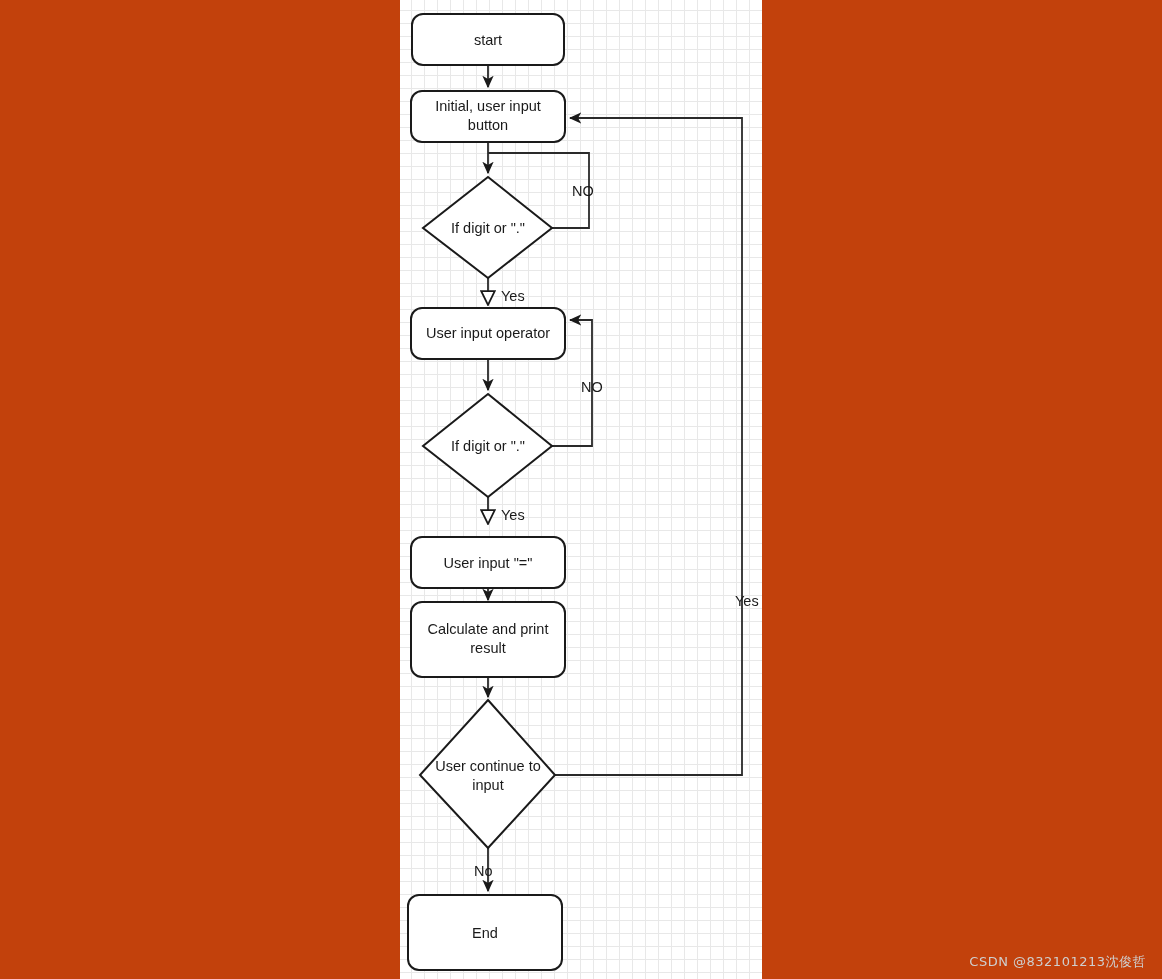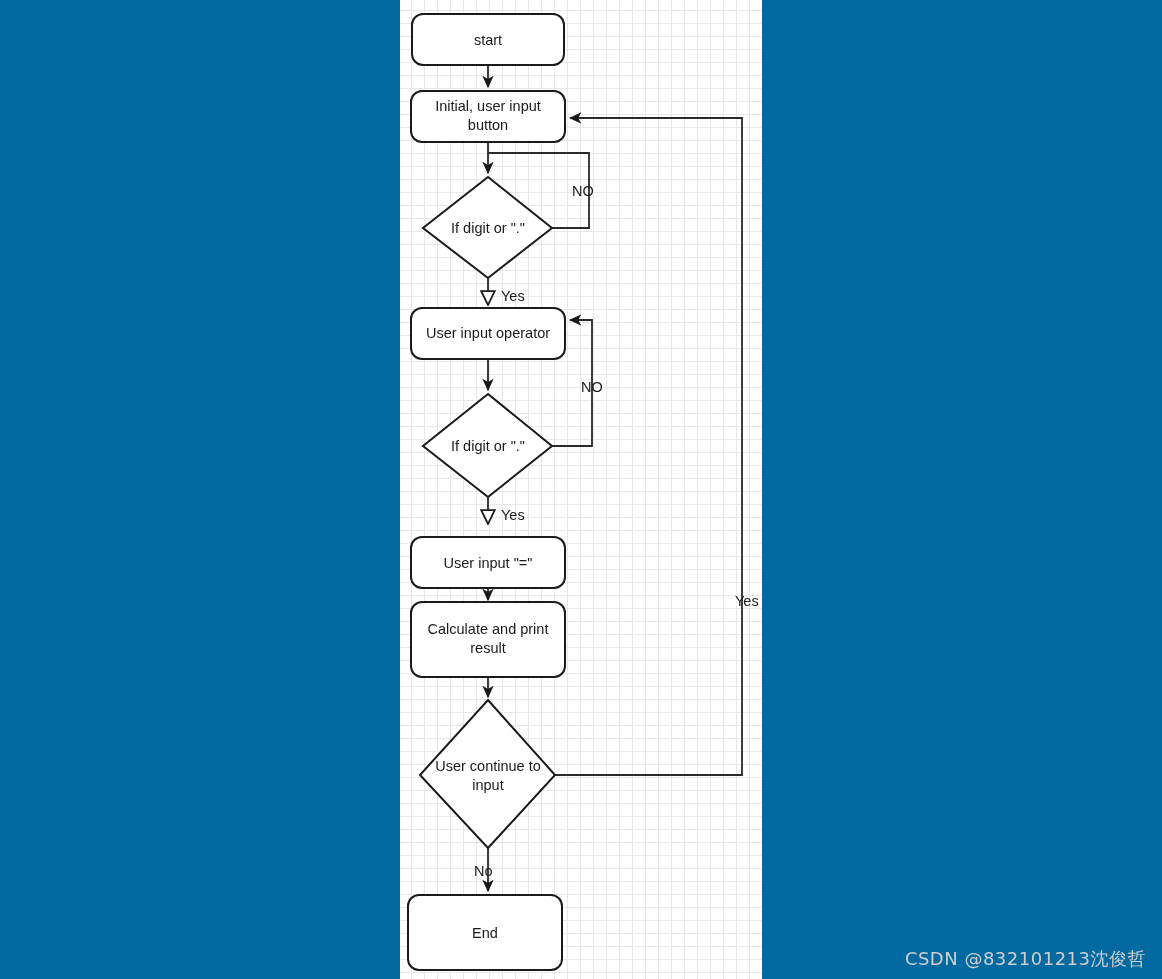--- a/index.html
+++ b/index.html
@@ -8,21 +8,21 @@
     padding: 0;
     background: #ffffff;
   }
   body {
     font-family: "Liberation Sans", "DejaVu Sans", sans-serif;
   }
   #page {
     position: relative;
     width: 1162px;
     height: 979px;
-    background: #0369a1;
+    background: #c2410c;
     overflow: hidden;
   }
   
   #grid-canvas {
     position: absolute;
     left: 400px;
     top: 0px;
     width: 362px;
     height: 979px;
     background-color: #ffffff;
@@ -63,21 +63,21 @@
   }
   .flow-line {
     stroke: #2a2a2a;
     stroke-width: 1.8;
     fill: none;
   }
   .watermark {
     position: absolute;
     right: 16px;
     bottom: 8px;
-    font-size: 18px;
+    font-size: 13px;
     color: #cfcfcf;
     font-family: "DejaVu Sans", "Liberation Sans", sans-serif;
     letter-spacing: 0.5px;
     white-space: nowrap;
     user-select: none;
   }
 </style>
 </head>
 <body>
 

